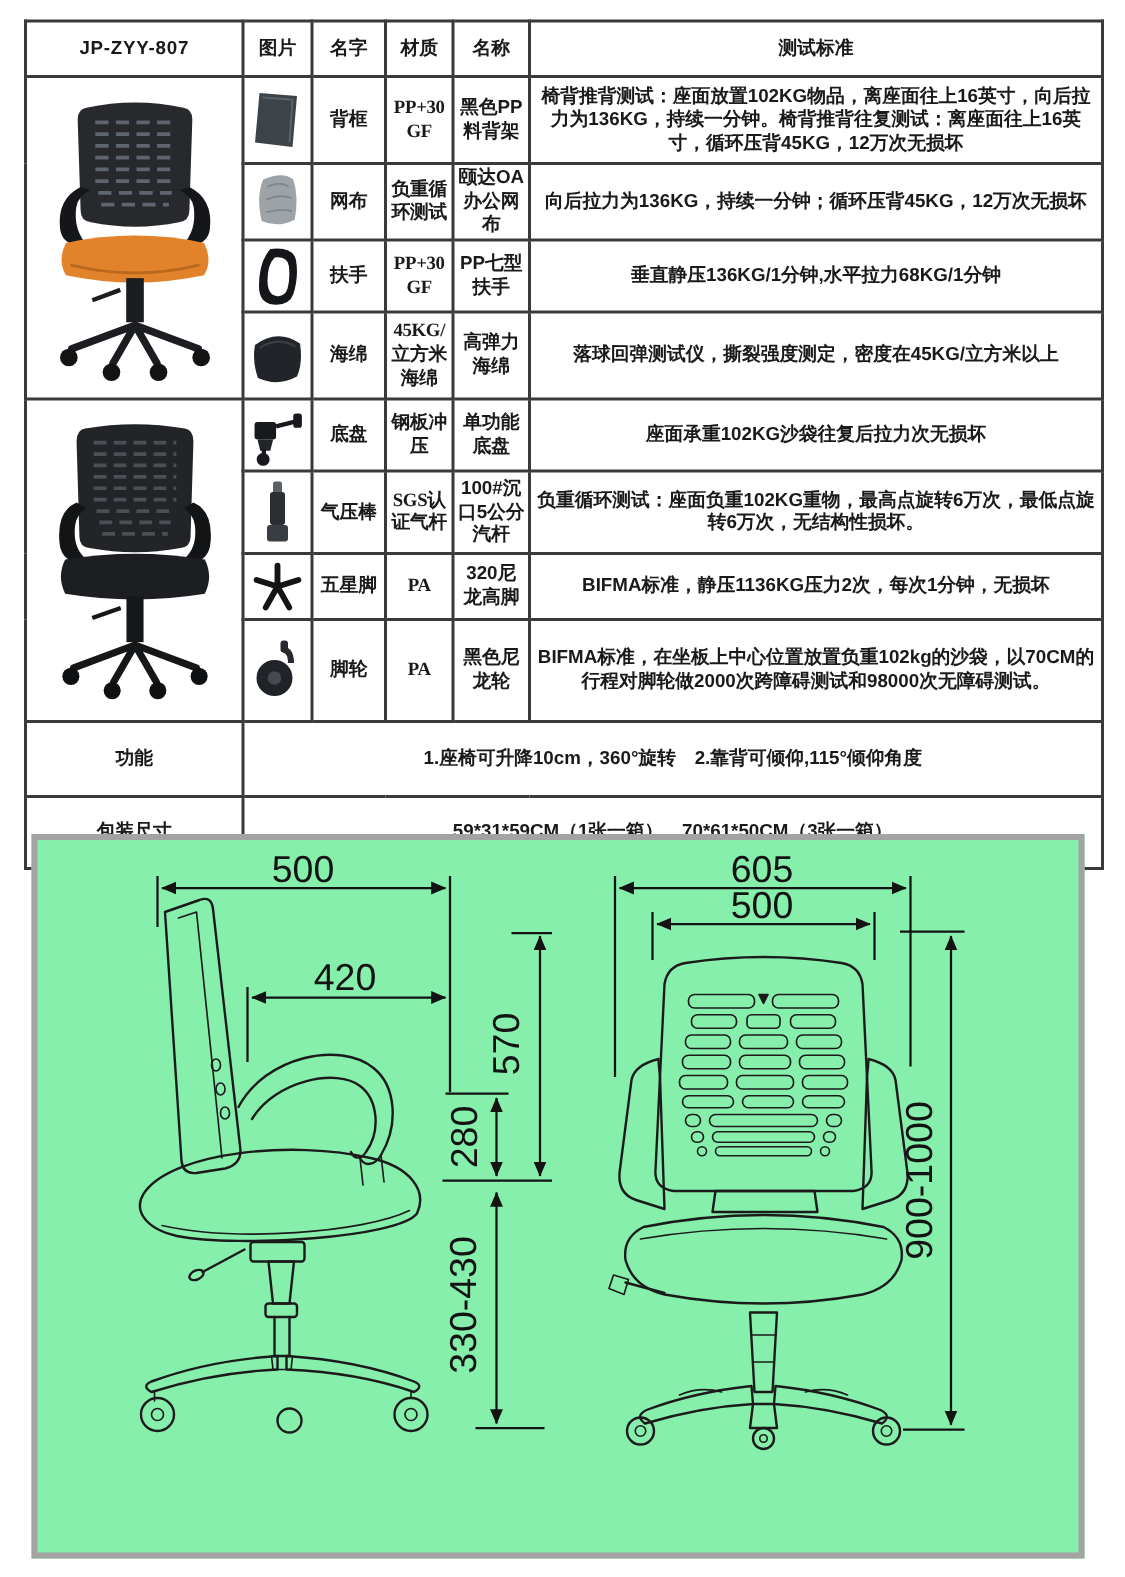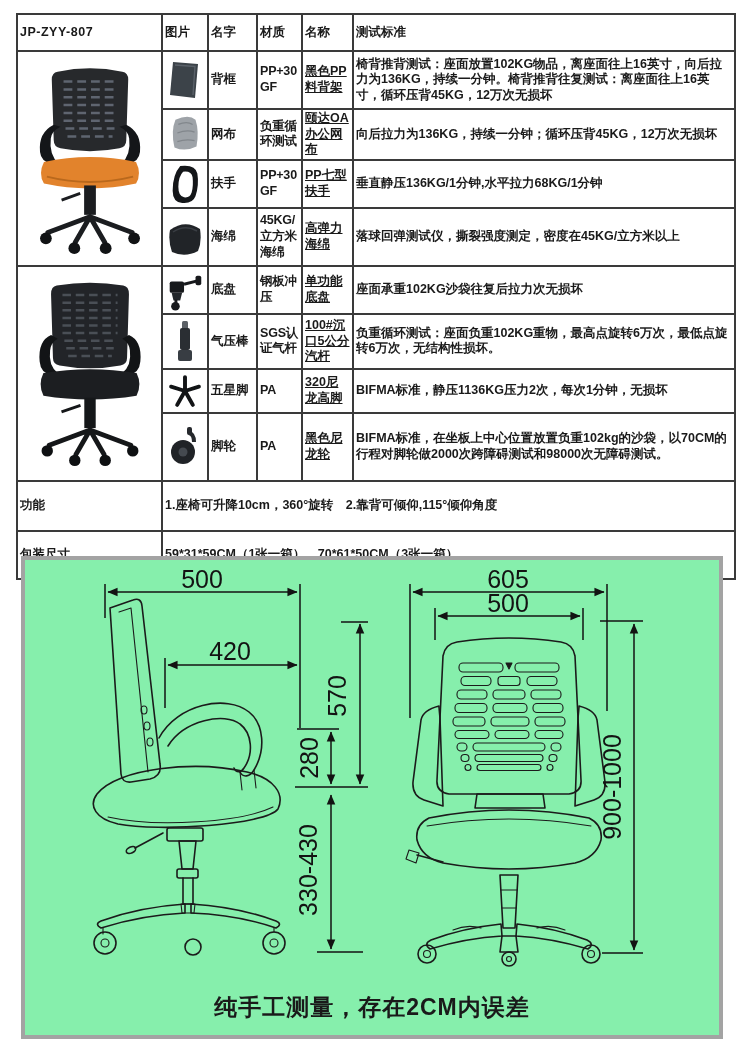--- a/index.html
+++ b/index.html
@@ -1,25 +1,25 @@
 <!DOCTYPE html>
 <html><head>
 <meta charset="utf-8">
 <style>
   html,body{margin:0;padding:0;background:#fff;}
   .page{position:relative;width:750px;height:1051px;background:#fff;overflow:hidden;
         font-family:"Liberation Sans","DejaVu Sans",sans-serif;color:#1a1a1a;}
   table.spec{position:absolute;left:16px;top:13px;width:718px;border-collapse:collapse;table-layout:fixed;}
-  .spec td{border:2px solid #3a3a3a;padding:1px 2px;vertical-align:middle;
+  .spec td{border:2px solid #3a3a3a;padding:1px 2px;text-align:center;vertical-align:middle;
            font-size:12.5px;font-weight:700;line-height:1.25;word-break:break-all;}
   .model{font-size:17px;font-weight:600;letter-spacing:.5px;}
   .hdr{font-size:13.5px;font-family:Liberation Serif, serif;}
   .c-part{font-size:13px;}
-  .c-mat{font-size:11.5px;letter-spacing:-.2px;}
-  .c-name{font-size:11.5px;text-decoration:underline;}
+  .c-mat{font-size:11.5px;letter-spacing:-.2px;font-family:Liberation Serif, serif;}
+  .c-name{font-size:11.5px;}
   .c-std{text-align:left;font-size:12.5px;line-height:1.3;padding:2px 5px;}
   .c-photo{background:#fff;}
   .c-photo svg,.c-icon svg{display:block;margin:0 auto;}
   .c-wide{text-align:left;padding:2px 8px;font-size:13px;}
   .lbl{font-size:14px;margin-left:41px;}
   .diagram-box{position:absolute;left:21px;top:556px;width:702px;height:483px;border:4px solid #a3a3a3;
                box-sizing:border-box;background:#86efac;}
   .sv{position:absolute;top:8px;}
   .sv-left{left:22px;}
   .sv-right{left:372px;}
@@ -332,16 +332,15 @@
       <path class="dim" d="M13,16 V150 M210,16 V143 M38,40 V72 M186,40 V72"></path>
       <path class="dim" d="M203,53 H246 M205,385 H246"></path>
       <line class="dim" x1="16" y1="24" x2="207" y2="24" marker-start="url(#arR)" marker-end="url(#arR)"></line>
       <line class="dim" x1="41" y1="48" x2="183" y2="48" marker-start="url(#arR)" marker-end="url(#arR)"></line>
       <line class="dim" x1="237" y1="56" x2="237" y2="382" marker-start="url(#arR)" marker-end="url(#arR)"></line>
       <text class="dt" x="111" y="20" text-anchor="middle">605</text>
       <text class="dt" x="111" y="44" text-anchor="middle">500</text>
       <text class="dt" x="224" y="219" text-anchor="middle" transform="rotate(-90 224 219)">900-1000</text>
     </svg>
 
-    <div class="note">纯手工测量，存在2CM内误差</div>
   </div>
 
 </div>
 
 </body></html>

